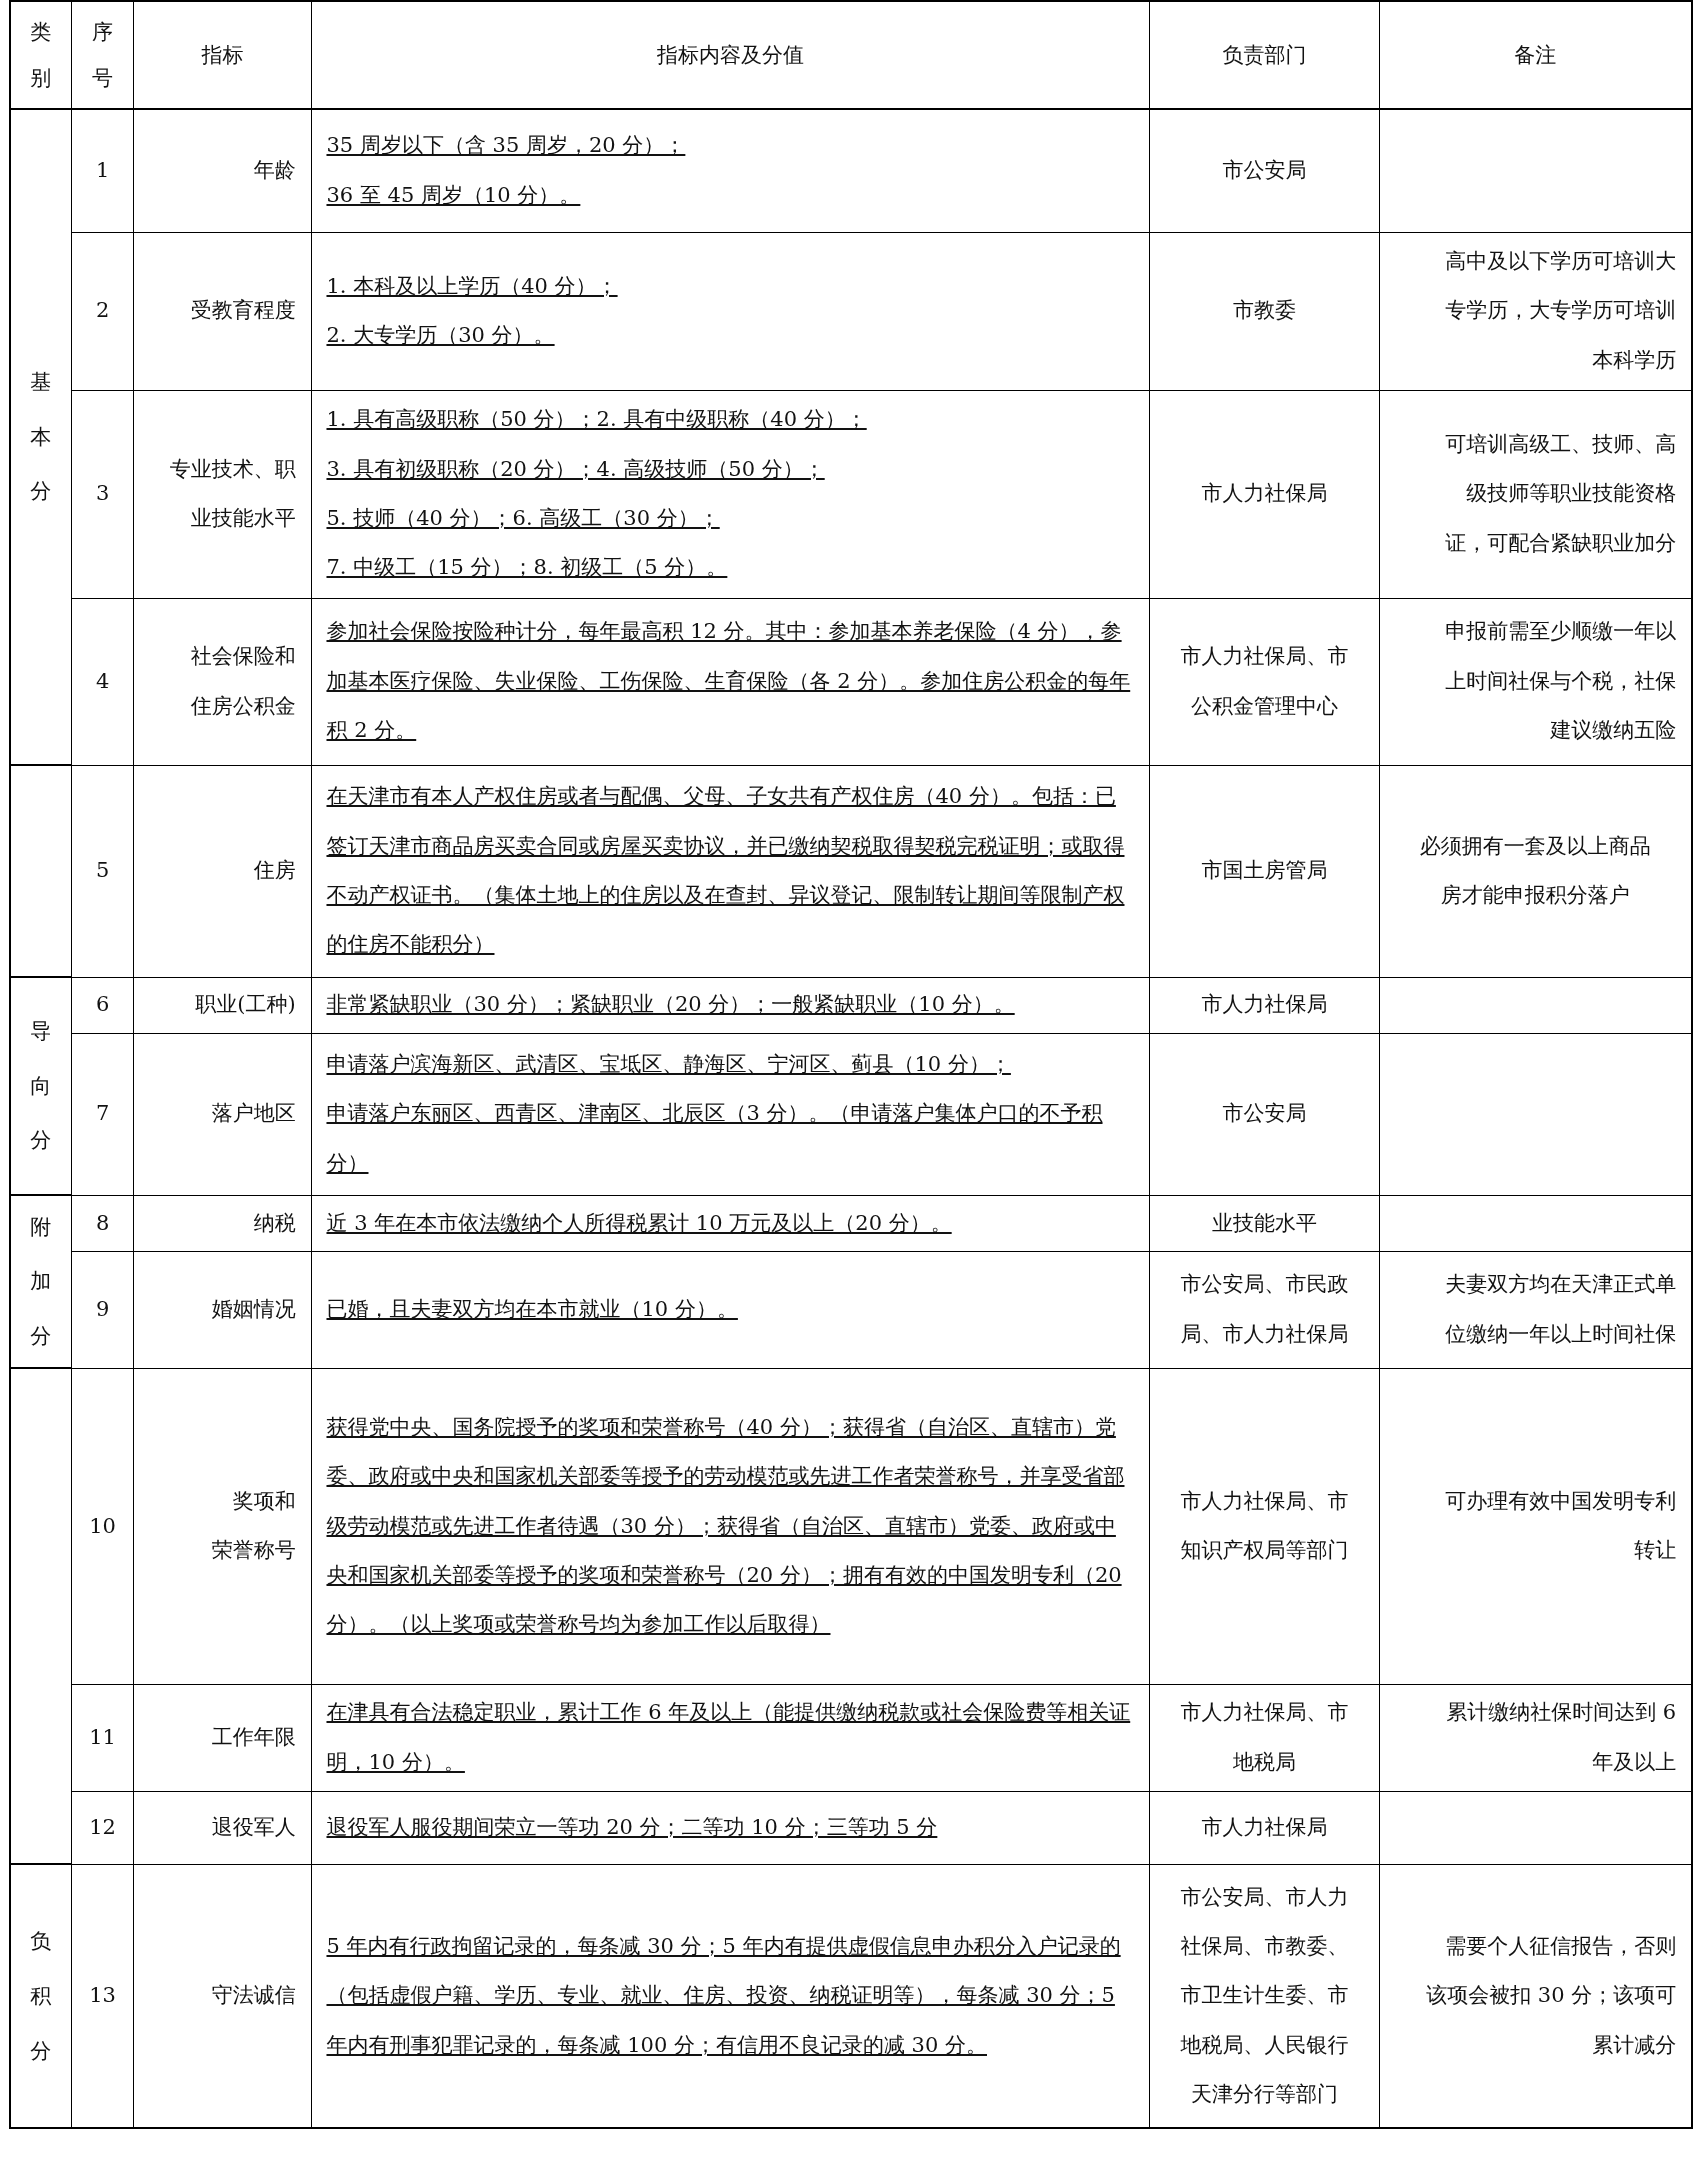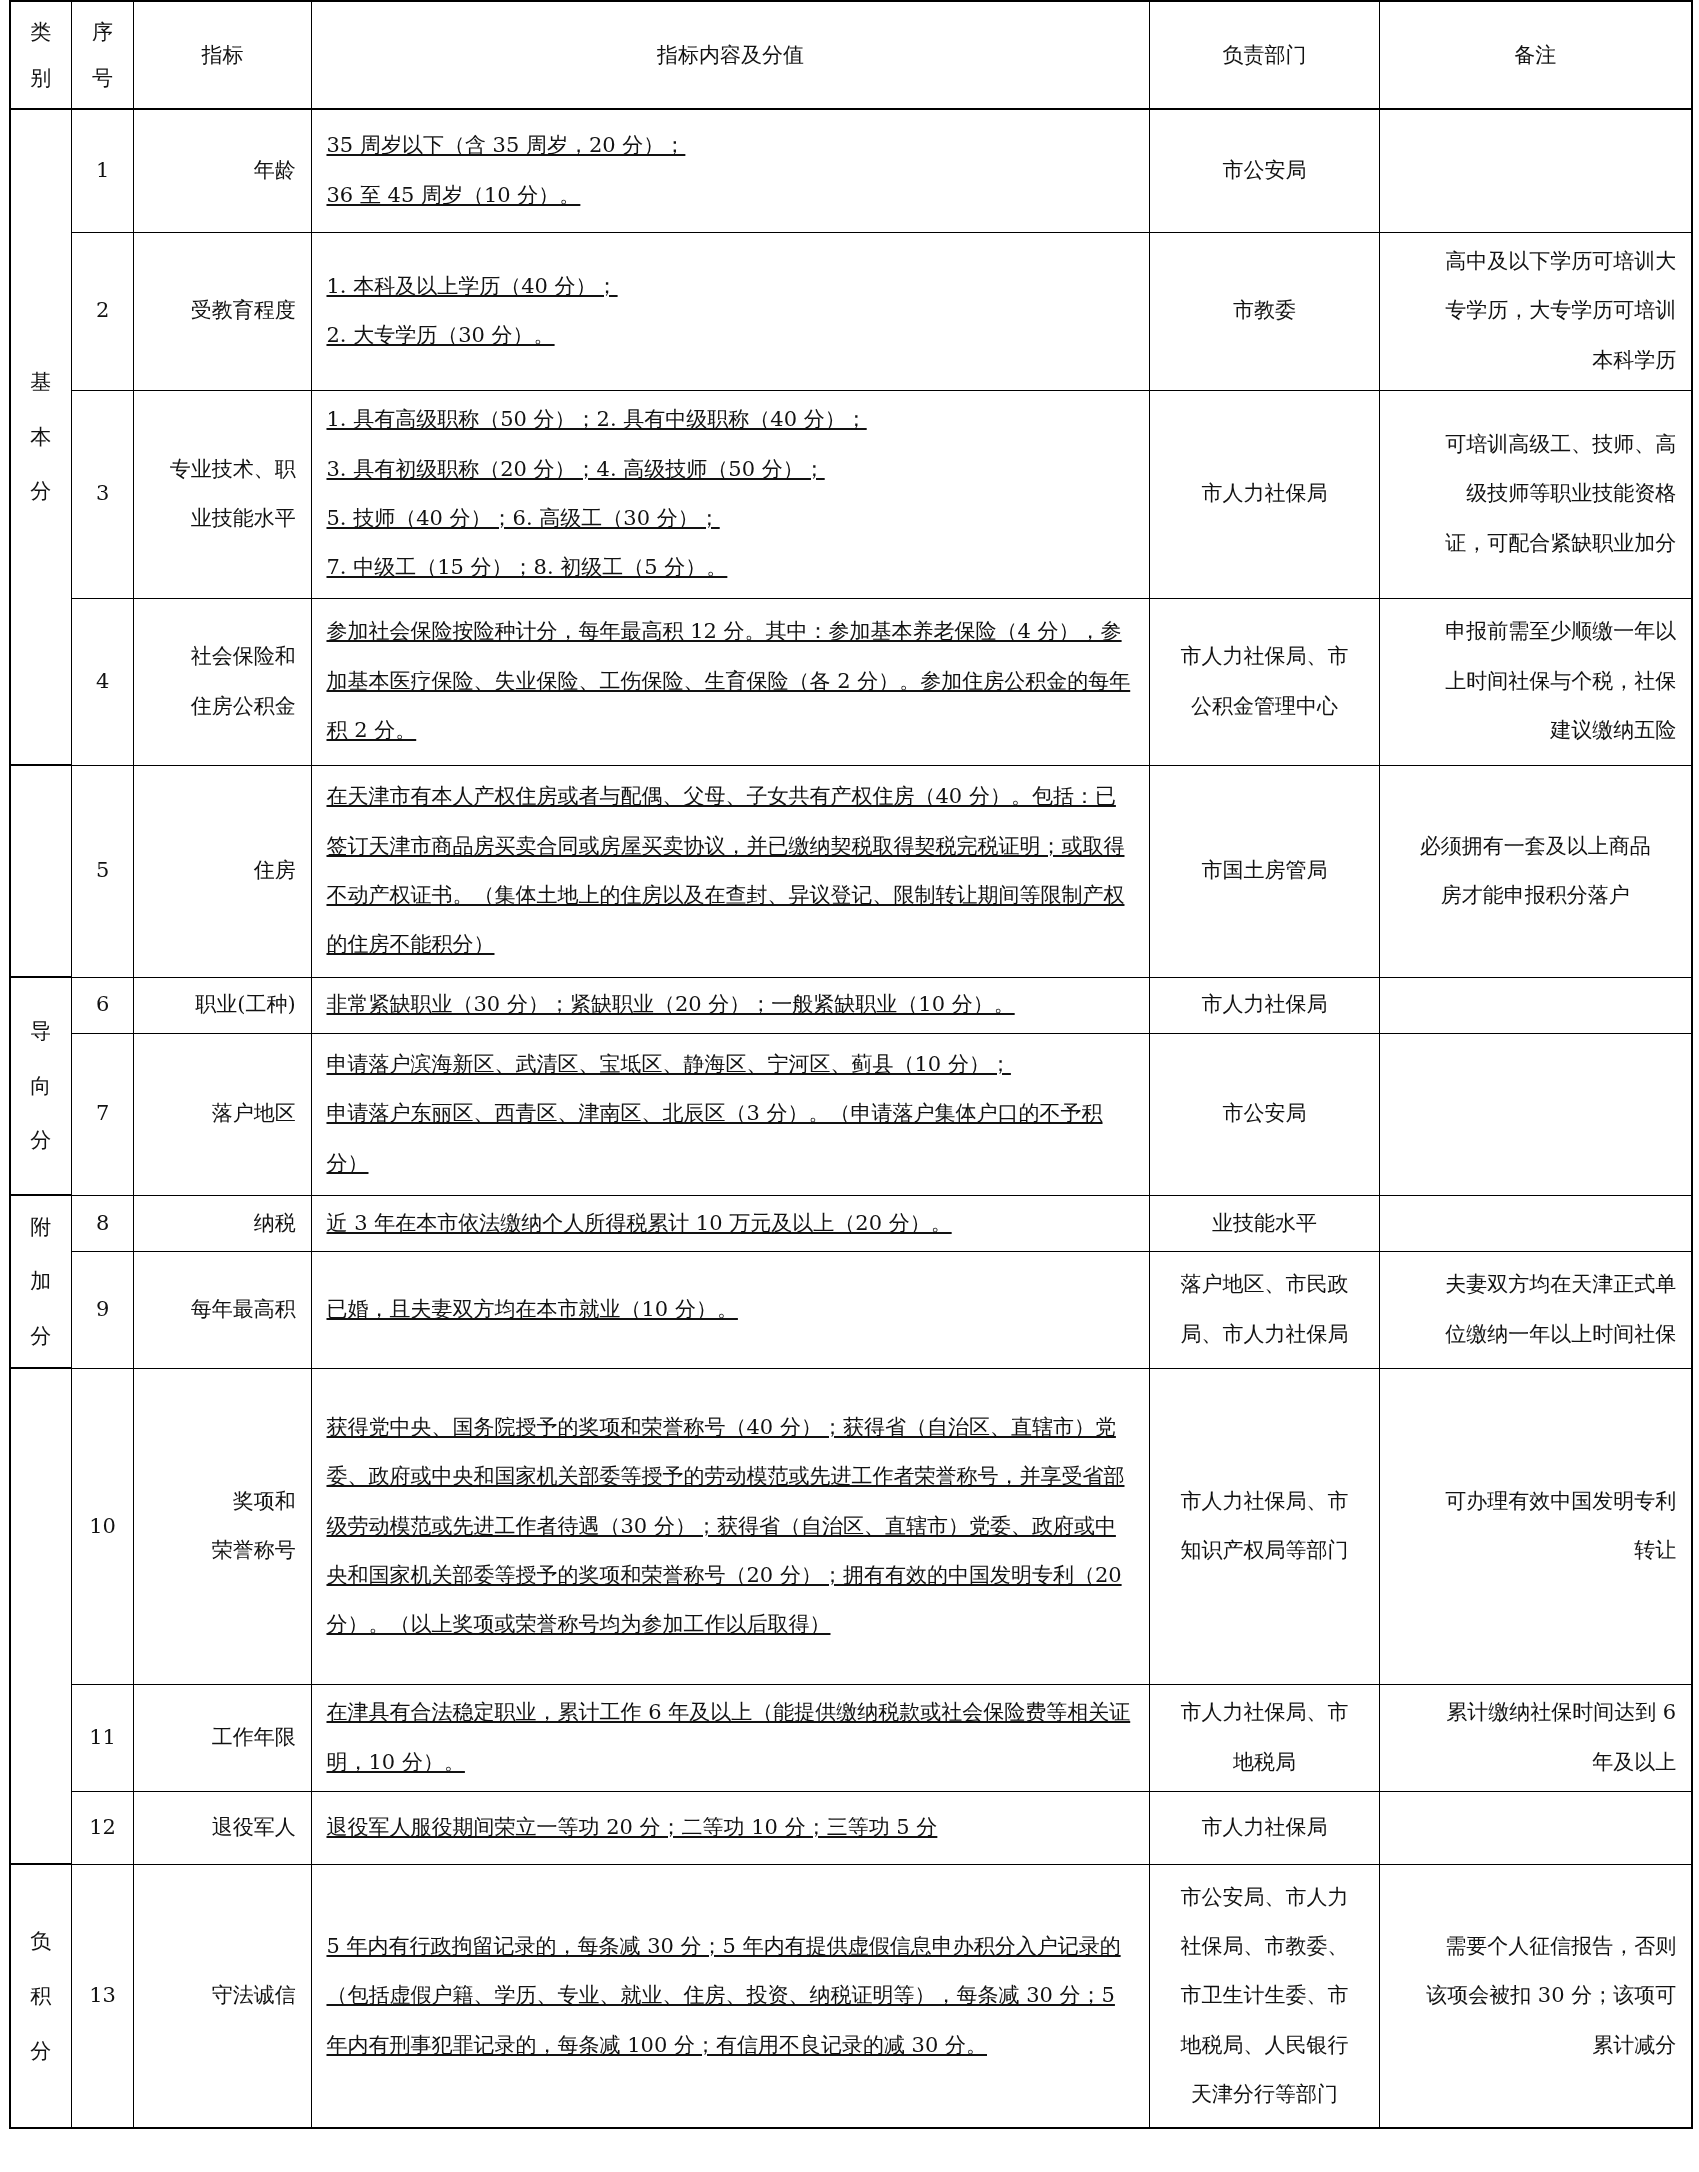--- a/index.html
+++ b/index.html
@@ -195,25 +195,25 @@
           <td class="no">8</td>
           <td class="ind">纳税</td>
           <td class="content">
             <div class="para">近 3 年在本市依法缴纳个人所得税累计 10 万元及以上（20 分）。</div>
           </td>
           <td class="dept">业技能水平</td>
           <td class="remark"></td>
         </tr>
         <tr>
           <td class="no">9</td>
-          <td class="ind">每年最高积</td>
+          <td class="ind">婚姻情况</td>
           <td class="content">
             <div class="para">已婚，且夫妻双方均在本市就业（10 分）。</div>
           </td>
-          <td class="dept">落户地区、市民政
+          <td class="dept">市公安局、市民政
 局、市人力社保局</td>
           <td class="remark">夫妻双方均在天津正式单
 位缴纳一年以上时间社保</td>
         </tr>
         <tr>
           <td class="cat" rowspan="3"></td>
           <td class="no">10</td>
           <td class="ind">奖项和
 荣誉称号</td>
           <td class="content">

